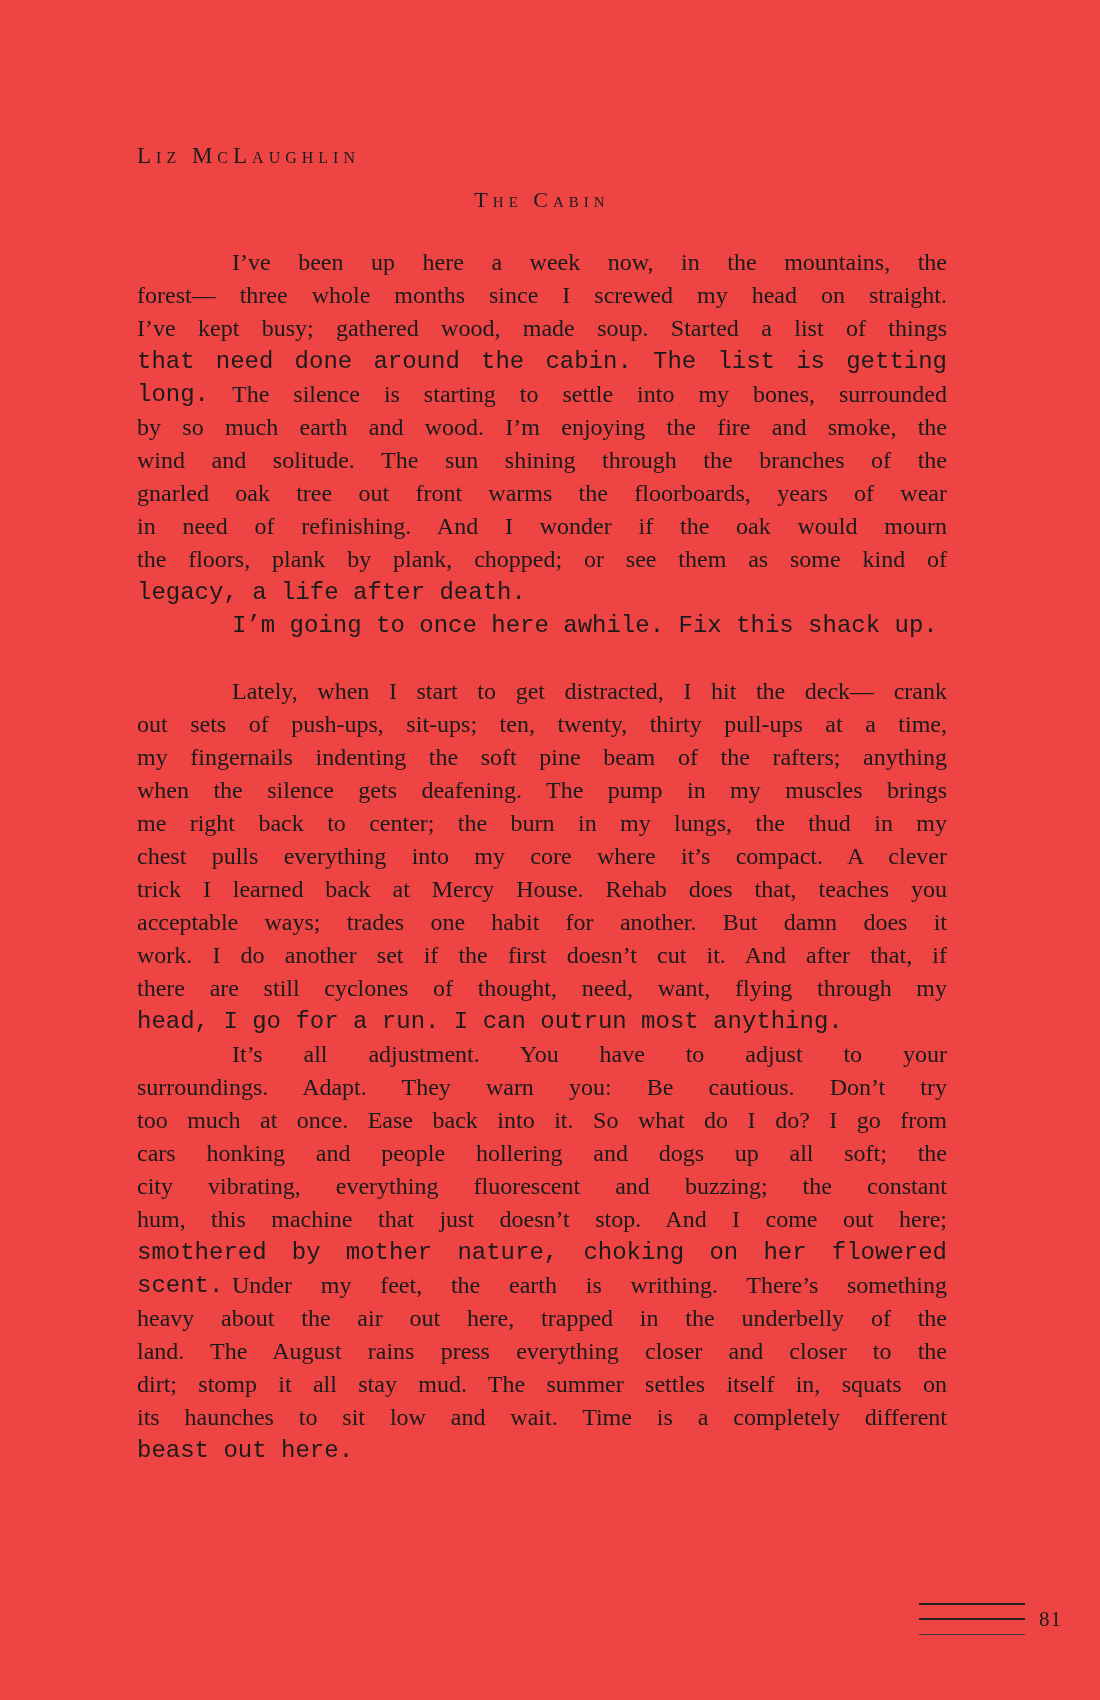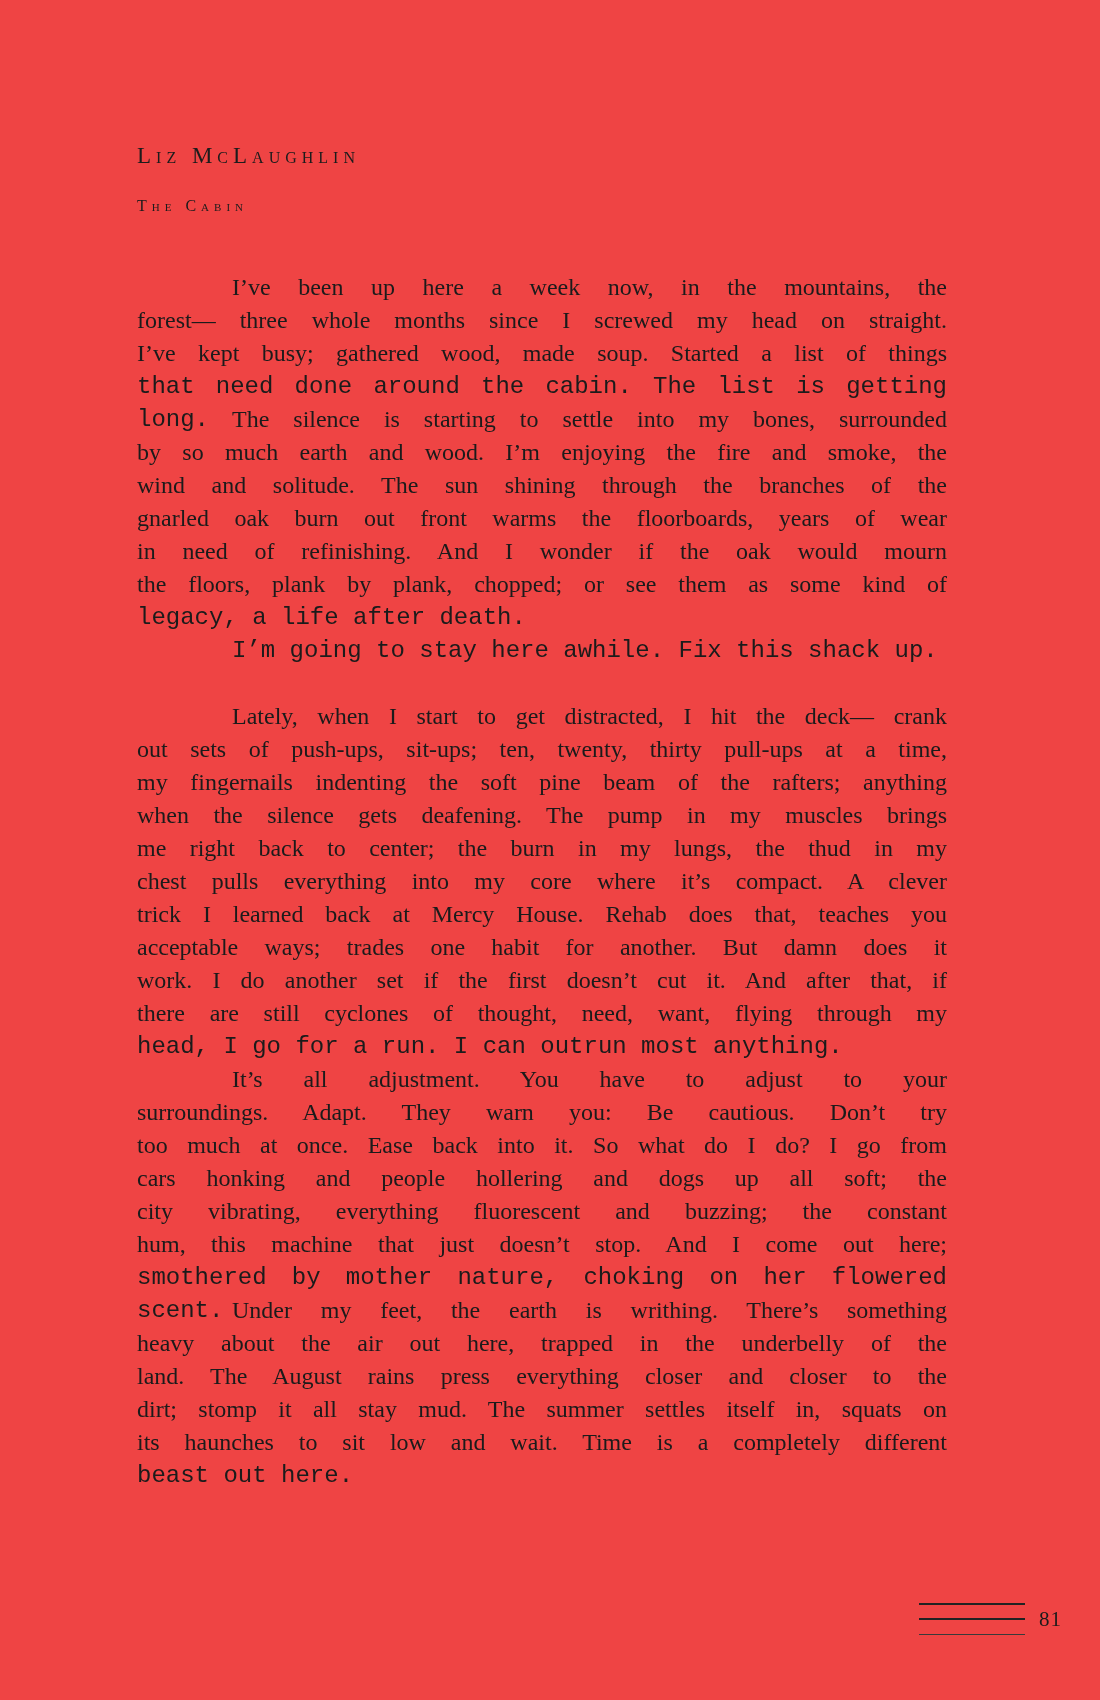--- a/index.html
+++ b/index.html
@@ -25,29 +25,30 @@
     width: 810px;
   }
   .author {
     font-size: 23px;
     line-height: 26px;
     font-variant: small-caps;
     letter-spacing: 5px;
     color: #1c1c1c;
   }
   .title {
-    margin-top: 24px;
-    font-size: 16px;
+    margin-top: 18px;
+    font-size: 22px;
     line-height: 26px;
     font-variant: small-caps;
     letter-spacing: 5px;
     color: #1c1c1c;
+    text-align: center;
   }
   .body-text {
-    margin-top: 52px;
+    margin-top: 33px;
     font-size: 24px;
   }
   .line {
     height: 33px;
     line-height: 33px;
     white-space: normal;
     text-align: justify;
     text-align-last: justify;
     color: #1b1b1b;
   }
@@ -82,25 +83,25 @@
     <div class="author">Liz McLaughlin</div>
     <div class="title">The Cabin</div>
     <div class="body-text">
         <div class="line para-first">I’ve been up here a week now, in the mountains, the</div>
         <div class="line">forest— three whole months since I screwed my head on straight.</div>
         <div class="line">I’ve kept busy; gathered wood, made soup. Started a list of things</div>
         <div class="line para-last">that need done around the cabin. The list is getting long.</div>
         <div class="line para-first">The silence is starting to settle into my bones, surrounded</div>
         <div class="line">by so much earth and wood. I’m enjoying the fire and smoke, the</div>
         <div class="line">wind and solitude. The sun shining through the branches of the</div>
-        <div class="line">gnarled oak burn out front warms the floorboards, years of wear</div>
+        <div class="line">gnarled oak tree out front warms the floorboards, years of wear</div>
         <div class="line">in need of refinishing. And I wonder if the oak would mourn</div>
         <div class="line">the floors, plank by plank, chopped; or see them as some kind of</div>
         <div class="line para-last">legacy, a life after death.</div>
-        <div class="line para-first para-last">I’m going to stay here awhile. Fix this shack up.</div>
+        <div class="line para-first para-last">I’m going to once here awhile. Fix this shack up.</div>
         <div class="section-break"></div>
         <div class="line para-first">Lately, when I start to get distracted, I hit the deck— crank</div>
         <div class="line">out sets of push-ups, sit-ups; ten, twenty, thirty pull-ups at a time,</div>
         <div class="line">my fingernails indenting the soft pine beam of the rafters; anything</div>
         <div class="line">when the silence gets deafening. The pump in my muscles brings</div>
         <div class="line">me right back to center; the burn in my lungs, the thud in my</div>
         <div class="line">chest pulls everything into my core where it’s compact. A clever</div>
         <div class="line">trick I learned back at Mercy House. Rehab does that, teaches you</div>
         <div class="line">acceptable ways; trades one habit for another. But damn does it</div>
         <div class="line">work. I do another set if the first doesn’t cut it. And after that, if</div>

